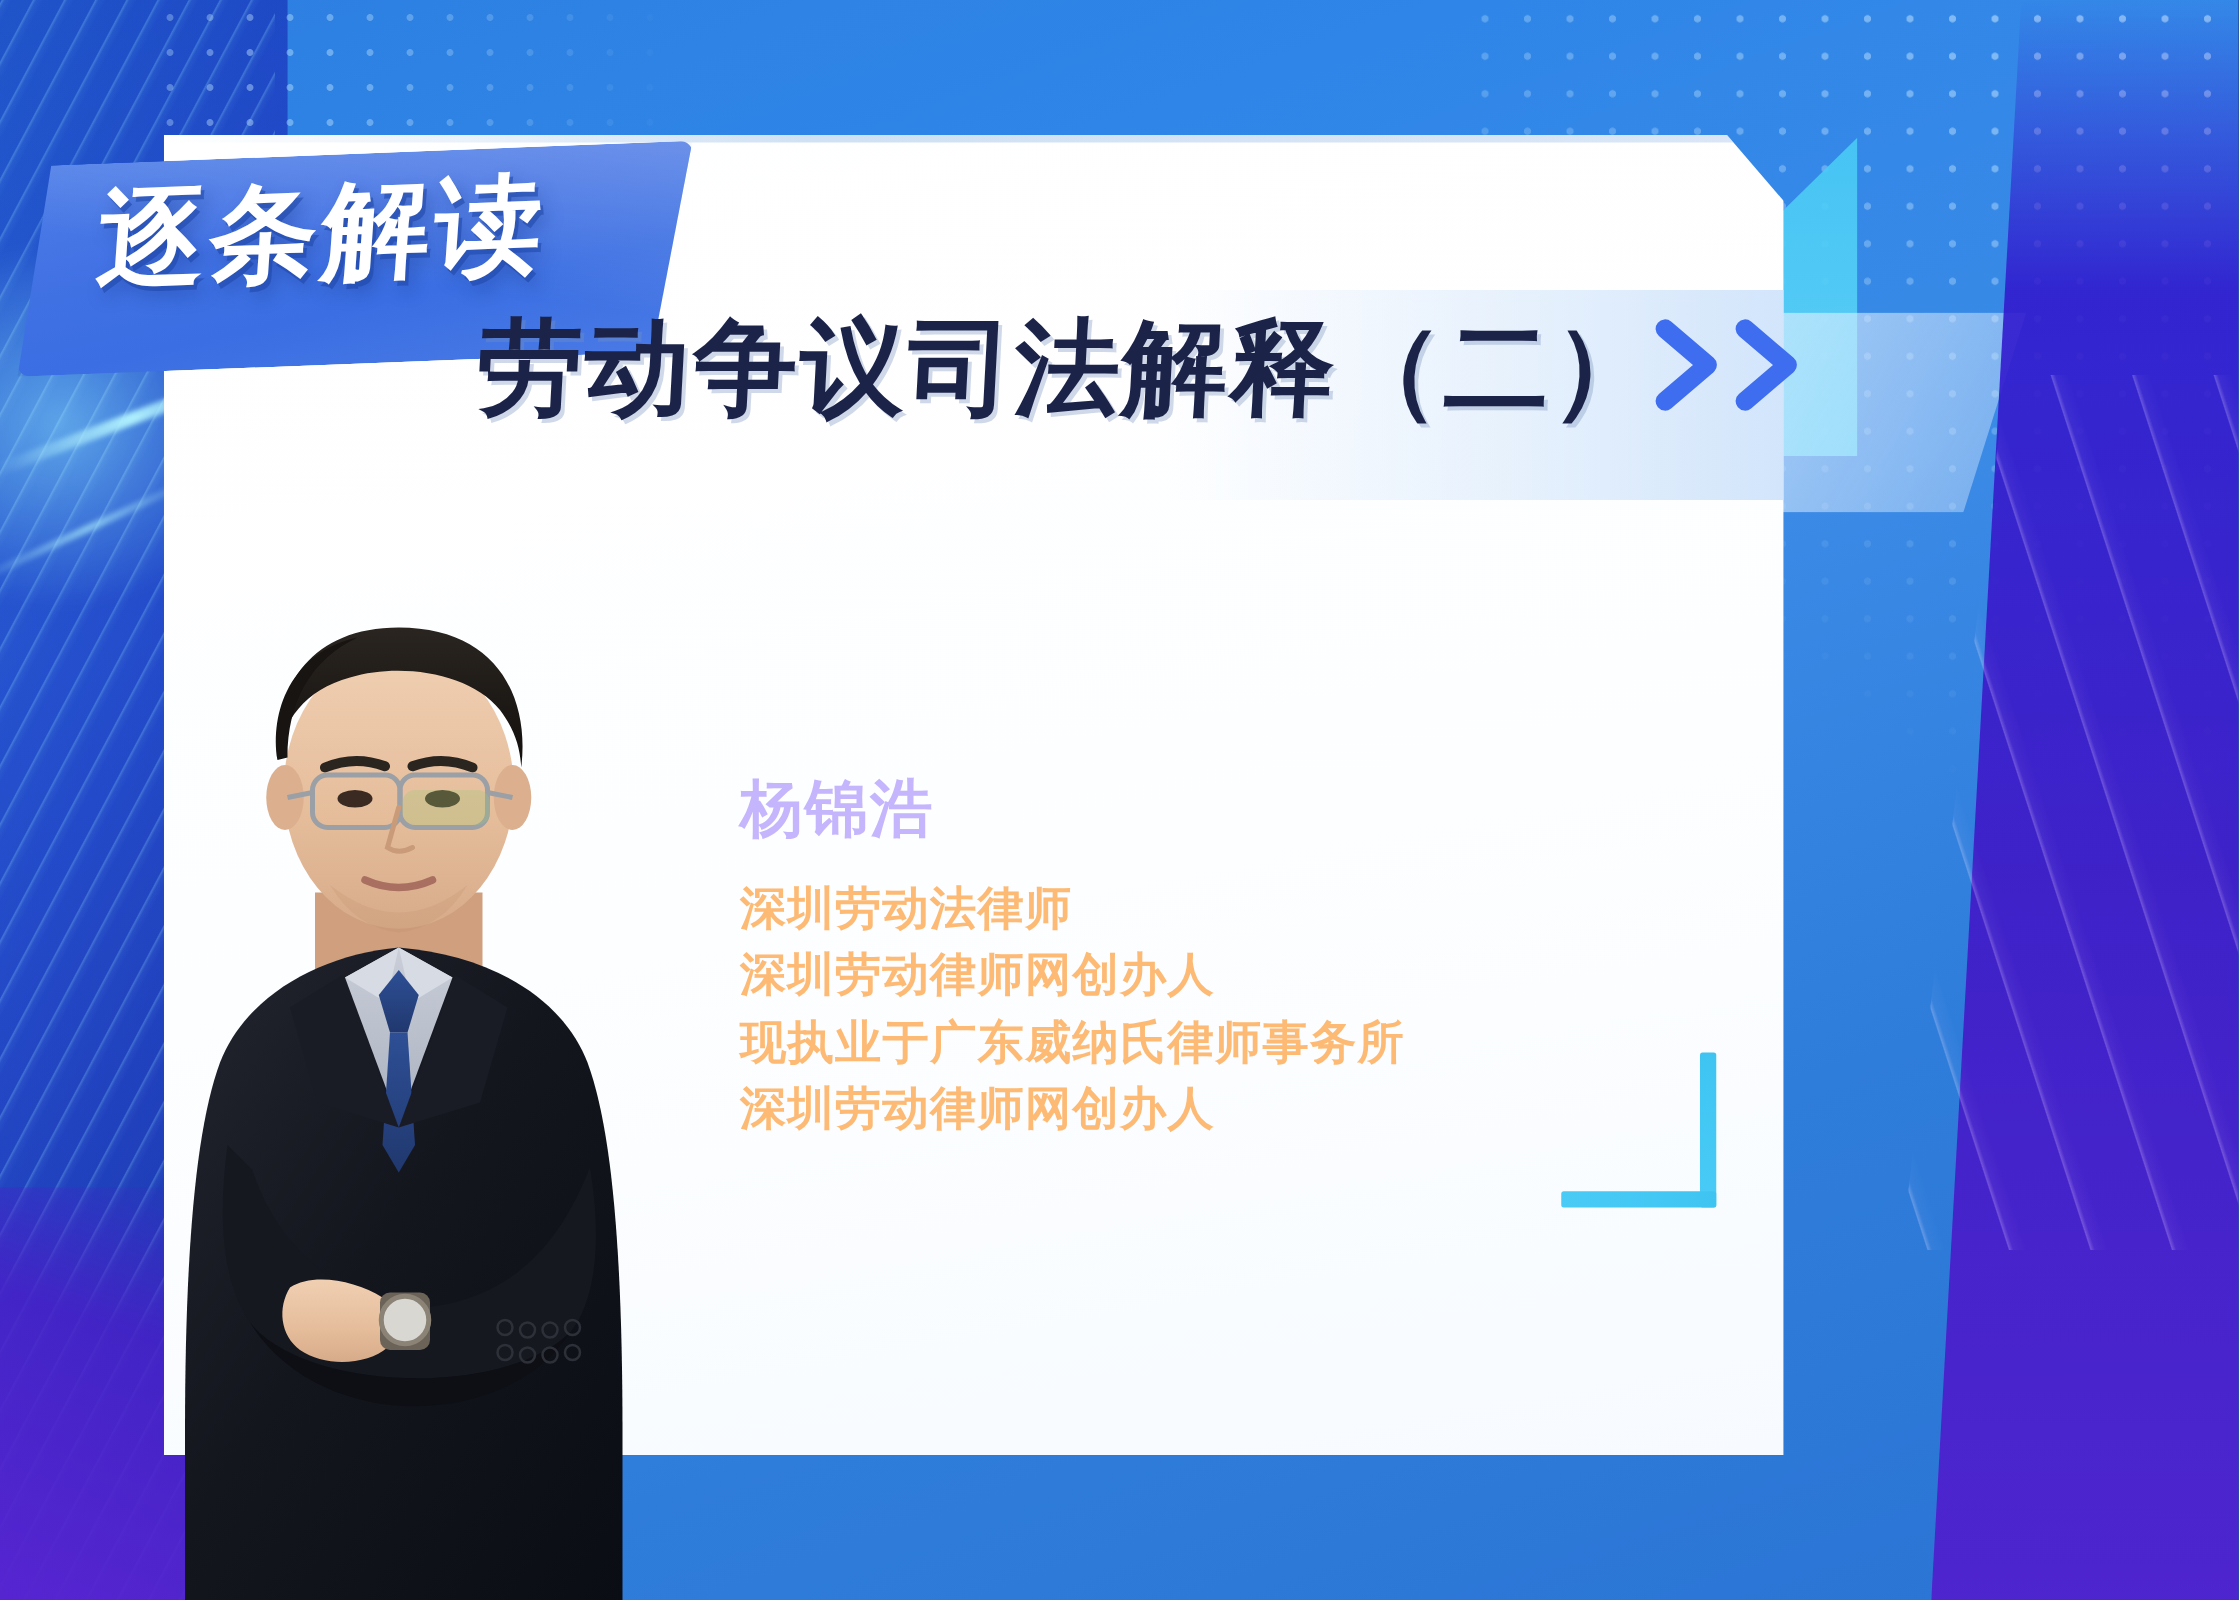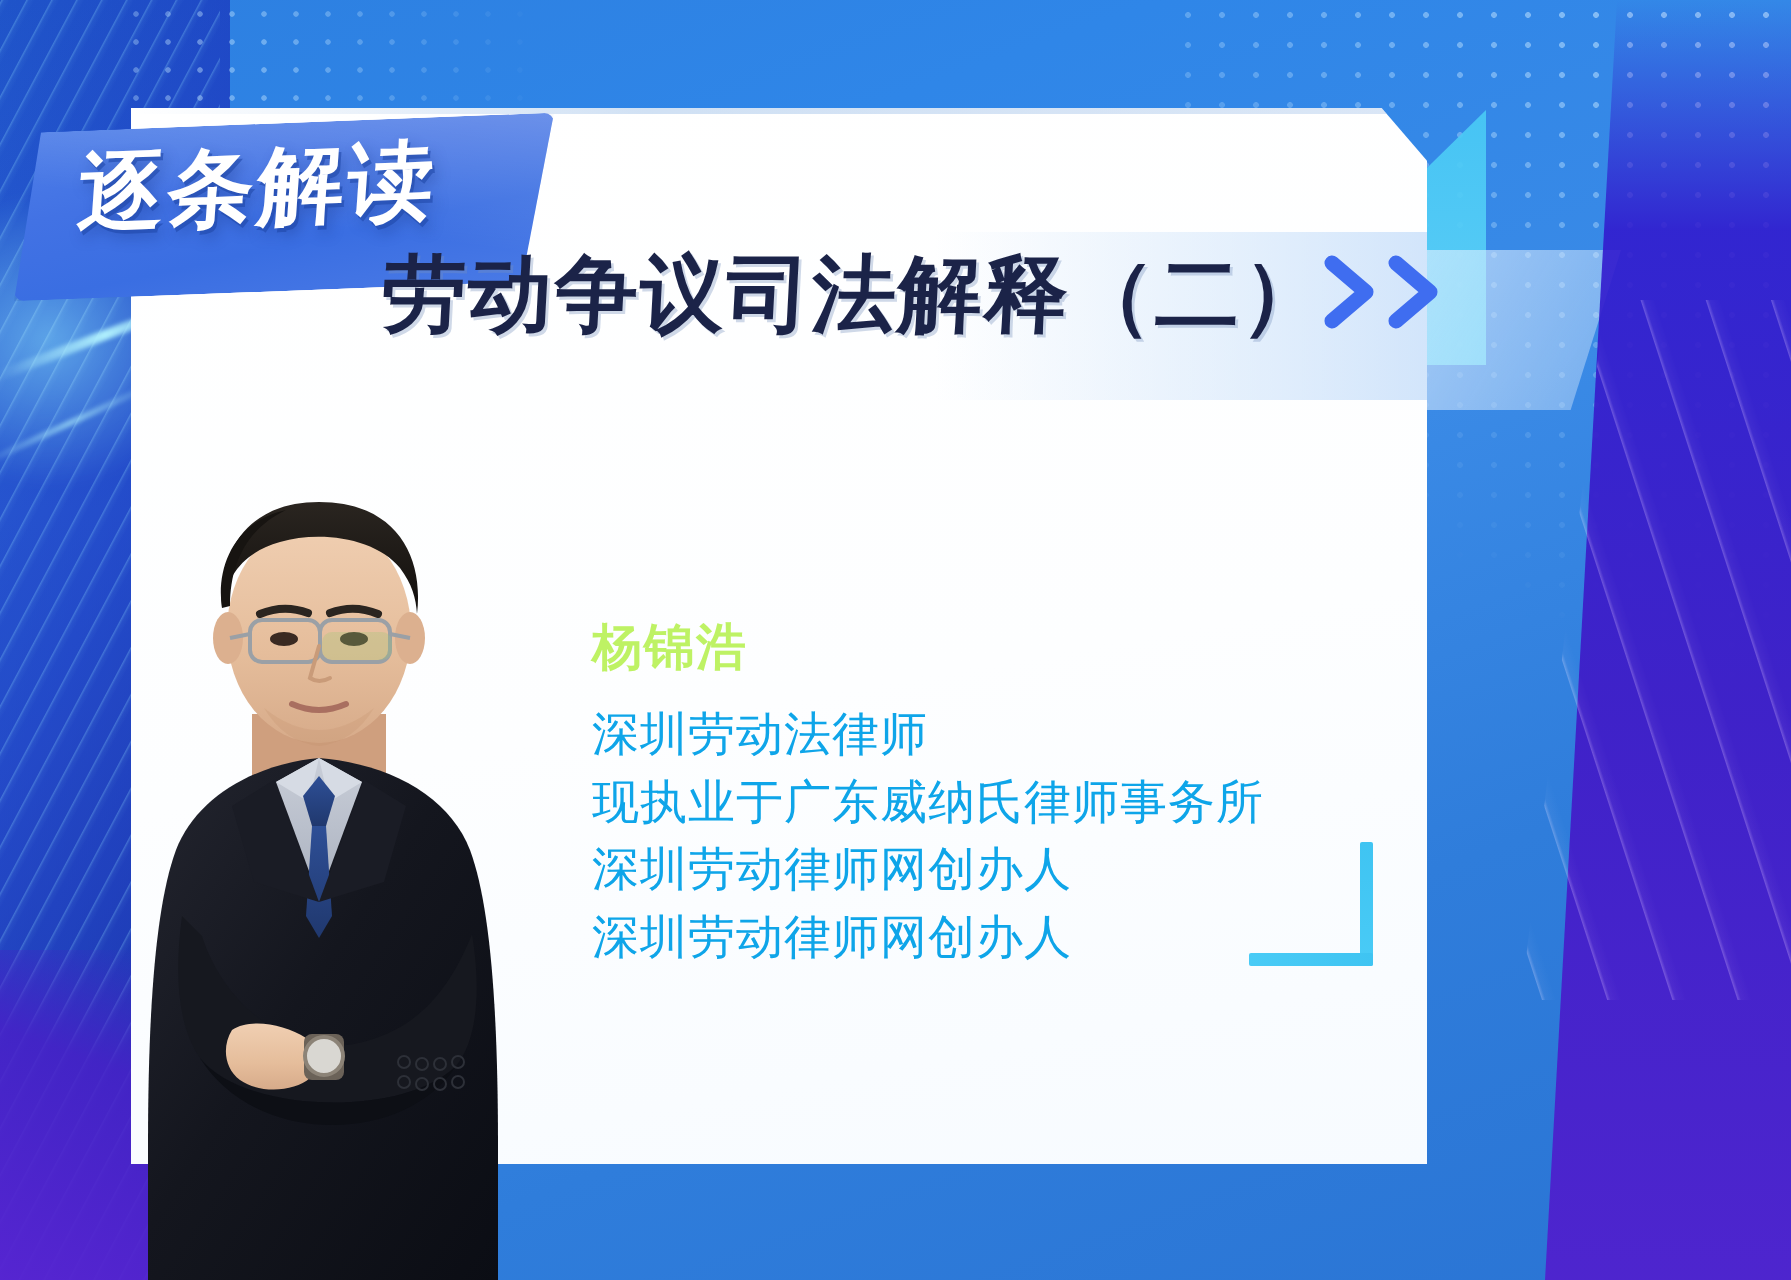--- a/index.html
+++ b/index.html
@@ -219,36 +219,36 @@
     overflow: hidden;
   }
   .portrait svg { display: block; }
 
   
   .speaker-name {
     position: absolute;
     left: 592px; top: 614px;
     font-size: 50px;
     font-weight: 900;
-    color: #bef264;
+    color: #c4b5fd;
     letter-spacing: 2px;
     white-space: nowrap;
   }
   .bio-list {
     position: absolute;
     left: 592px; top: 700px;
     width: 720px;
   }
   .bio-line {
-    font-size: 47px;
-    color: #0ea5e9;
+    font-size: 37px;
+    color: #fdba74;
     line-height: 1.44;
     letter-spacing: 1px;
     white-space: nowrap;
-    font-weight: 400;
+    font-weight: 700;
   }
 
   
   .corner-bracket {
     position: absolute;
     left: 1249px; top: 842px;
     width: 124px; height: 124px;
   }
   .corner-bracket .vbar {
     position: absolute;
@@ -411,22 +411,22 @@
       <path d="M188 258 Q215 270 242 258" stroke="#a96f60" stroke-width="6" fill="none" stroke-linecap="round"></path>
 
       <path d="M160 262 Q215 306 270 262 Q250 296 215 300 Q180 296 160 262 Z" fill="rgba(190,140,105,.22)"></path>
     </svg>
   </div>
 
   <div class="speaker-name">杨锦浩</div>
 
   <div class="bio-list">
     <div class="bio-line">深圳劳动法律师</div>
+    <div class="bio-line">深圳劳动律师网创办人</div>
     <div class="bio-line">现执业于广东威纳氏律师事务所</div>
-    <div class="bio-line">深圳劳动律师网创办人</div>
     <div class="bio-line">深圳劳动律师网创办人</div>
   </div>
 
   <div class="corner-bracket">
     <div class="vbar"></div>
     <div class="hbar"></div>
   </div>
 
 </div>
 

